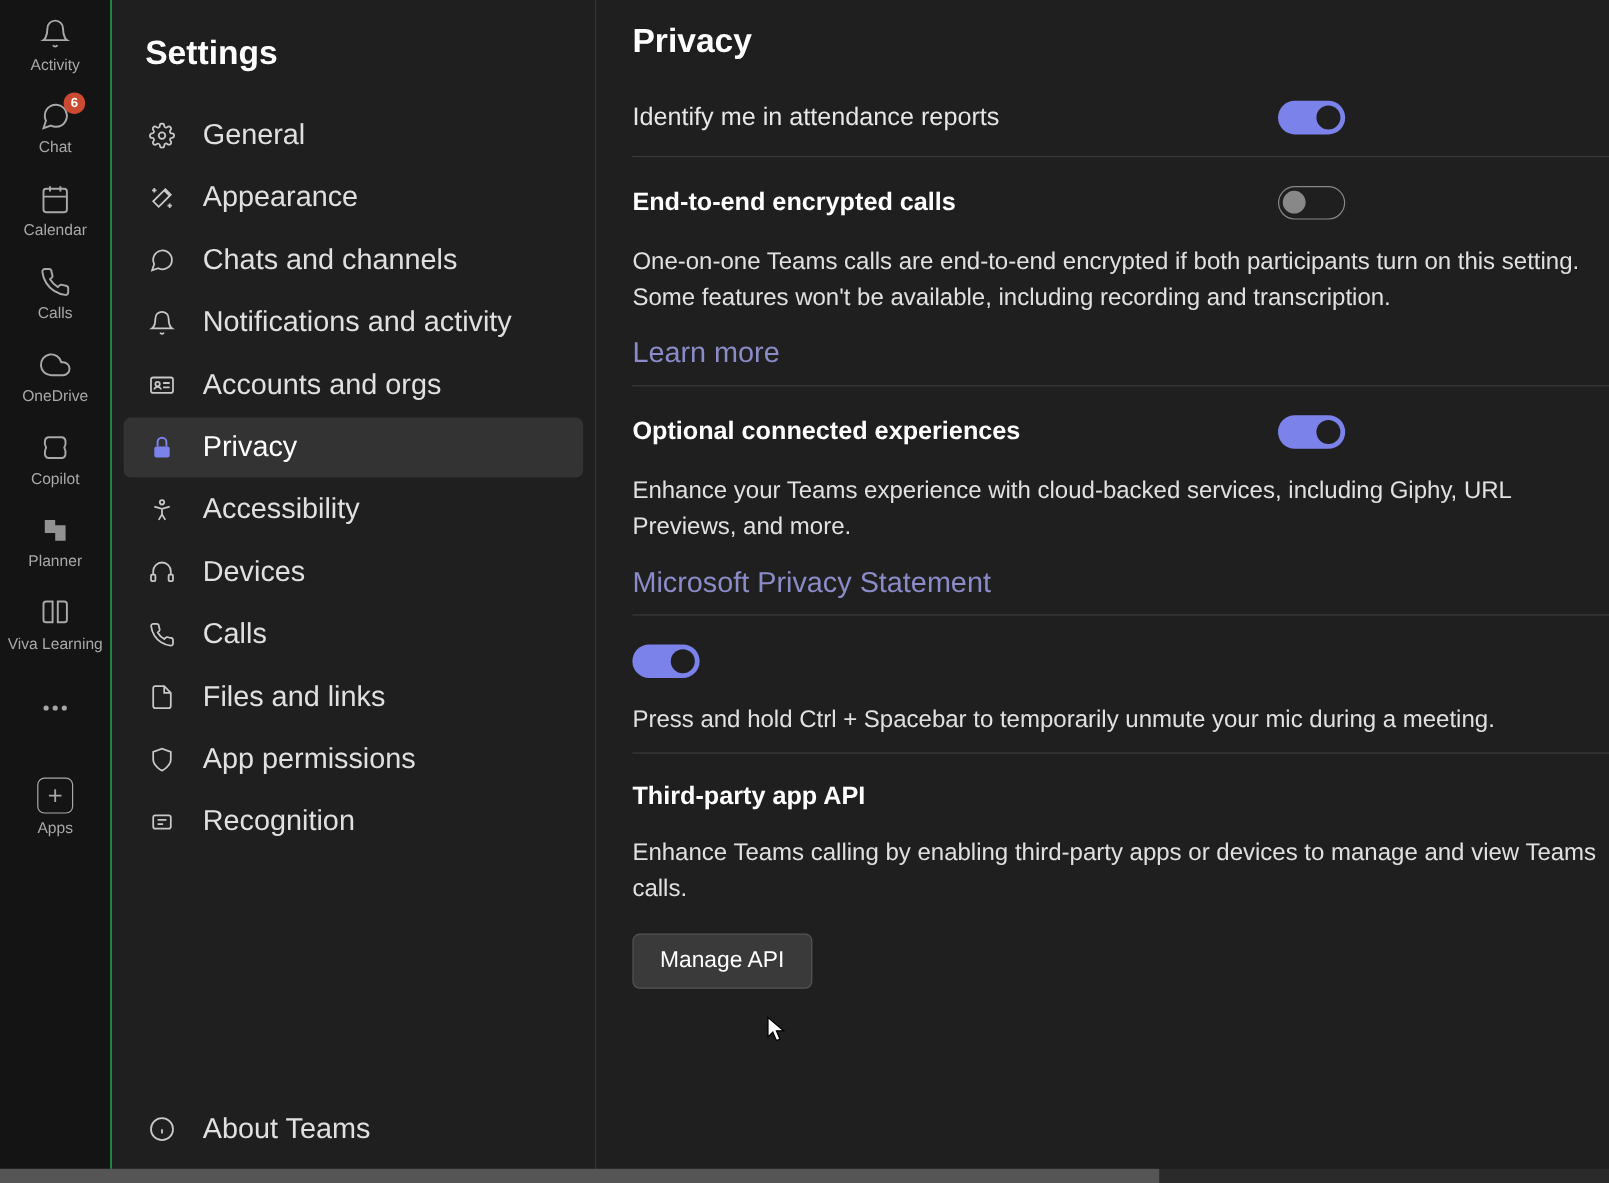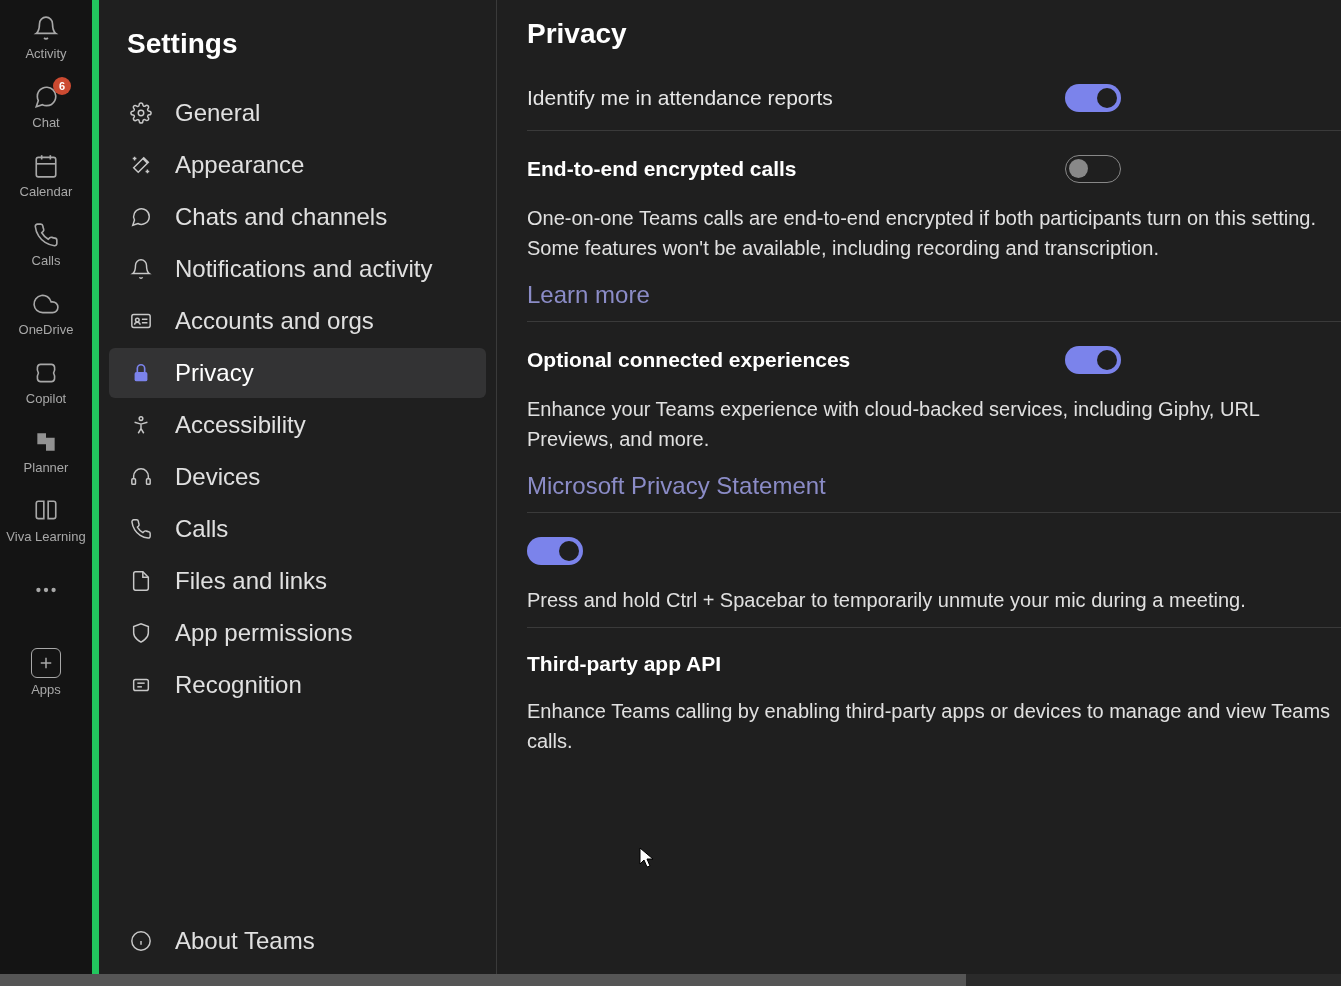--- a/index.html
+++ b/index.html
@@ -65,21 +65,21 @@
       border: 1.5px solid #a8a8a8;
       border-radius: 6px;
       width: 30px; height: 30px;
     }
     
     
     .settings-sidebar {
       width: 405px;
       background: #1f1f1f;
       border-right: 1px solid #3a3a3a;
-      border-left: 7px solid #22c55e;
+      border-left: 1px solid #22c55e;
       display: flex;
       flex-direction: column;
       padding: 18px 10px 10px 10px;
       flex-shrink: 0;
     }
     .settings-title {
       font-size: 28px;
       font-weight: 700;
       padding: 10px 18px 28px 18px;
     }
@@ -496,20 +496,21 @@
       <div class="toggle on">
           <div class="toggle-knob"></div>
         </div>
     </div>
     <div class="desc">Press and hold Ctrl + Spacebar to temporarily unmute your mic during a meeting.</div>
   </div>
 
   <div class="section" style="border-bottom:none">
     <div class="setting-heading">Third-party app API</div>
     <div class="desc">Enhance Teams calling by enabling third-party apps or devices to manage and view Teams calls.</div>
+    <button class="btn">Manage API</button>
   </div>
 </div>
 
 <svg class="cursor" viewBox="0 0 24 24">
   <path d="M5 2 L5 18 L9 14 L12 21 L15 20 L12 13 L18 13 Z" fill="white" stroke="black" stroke-width="1"></path>
 </svg>
 
 <div class="scrollbar-track">
   <div class="scrollbar-thumb"></div>
 </div>

